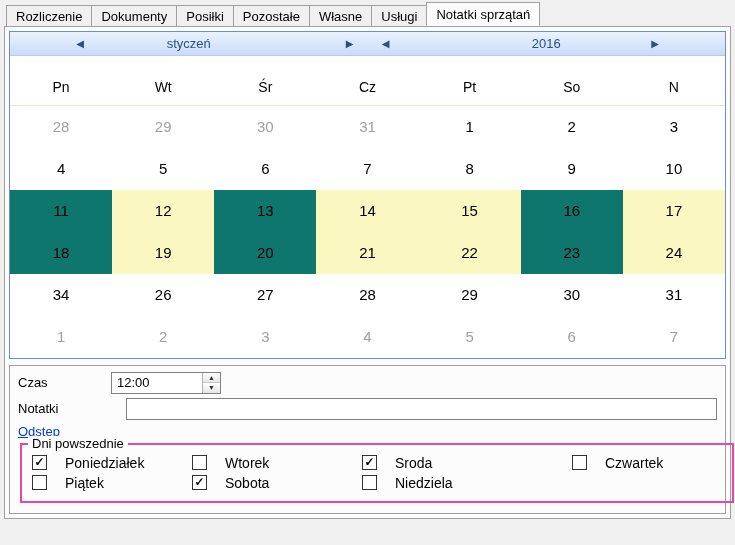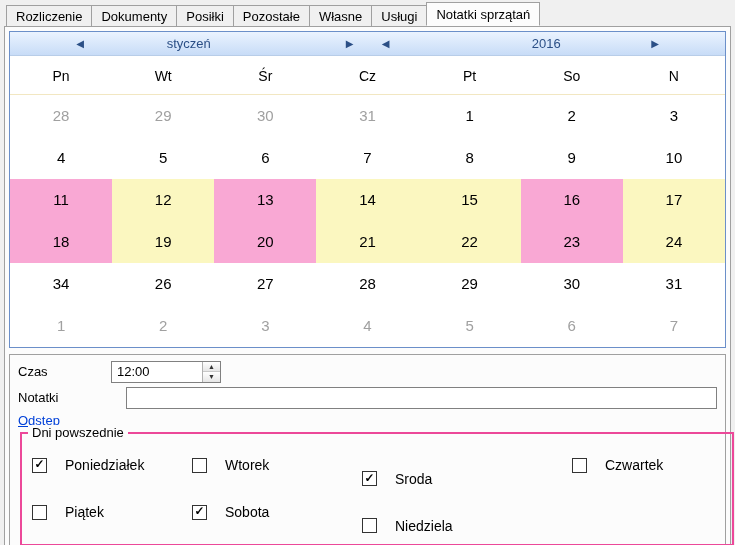--- a/index.html
+++ b/index.html
@@ -88,32 +88,32 @@
 
   .cal-grid {
     width: 100%;
     border-collapse: collapse;
     table-layout: fixed;
   }
   .cal-grid th {
     font-weight: normal;
     font-size: 14px;
     color: #000;
-    padding: 12px 0 10px 0;
+    padding: 23px 0 10px 0;
     border-bottom: 1px solid #f2e7c2;
   }
   .cal-grid td {
     text-align: center;
     height: 42px;
     font-size: 15px;
     color: #000;
     vertical-align: middle;
   }
   .cal-grid td.other { color: #a0a0a0; }
-  .cal-grid td.pink { background: #f9a8d4; }
+  .cal-grid td.pink { background: #0f766e; }
   .cal-grid td.yellow { background: #fbf7c0; }
 
   
   .form-area {
     margin-top: 6px;
     border: 1px solid #a0a0a0;
     border-top: 1px solid #a0a0a0;
     background: #fcfcfc;
     padding: 6px 8px 10px 8px;
     position: relative;
@@ -200,21 +200,21 @@
   .day-cb {
     display: flex;
     align-items: center;
     gap: 18px;
     font-size: 14px;
     color: #000;
     cursor: pointer;
   }
   .day-cb:nth-child(1){ width:160px; }
   .day-cb:nth-child(2){ width:170px; }
-  .day-cb:nth-child(3){ width:210px;margin-top:27px; }
+  .day-cb:nth-child(3){ width:210px; }
   .day-cb:nth-child(4){ width:150px; }
   .cb-box {
     width: 15px;
     height: 15px;
     border: 1px solid #333;
     background: #fff;
     display: flex;
     align-items: center;
     justify-content: center;
     font-size: 12px;

